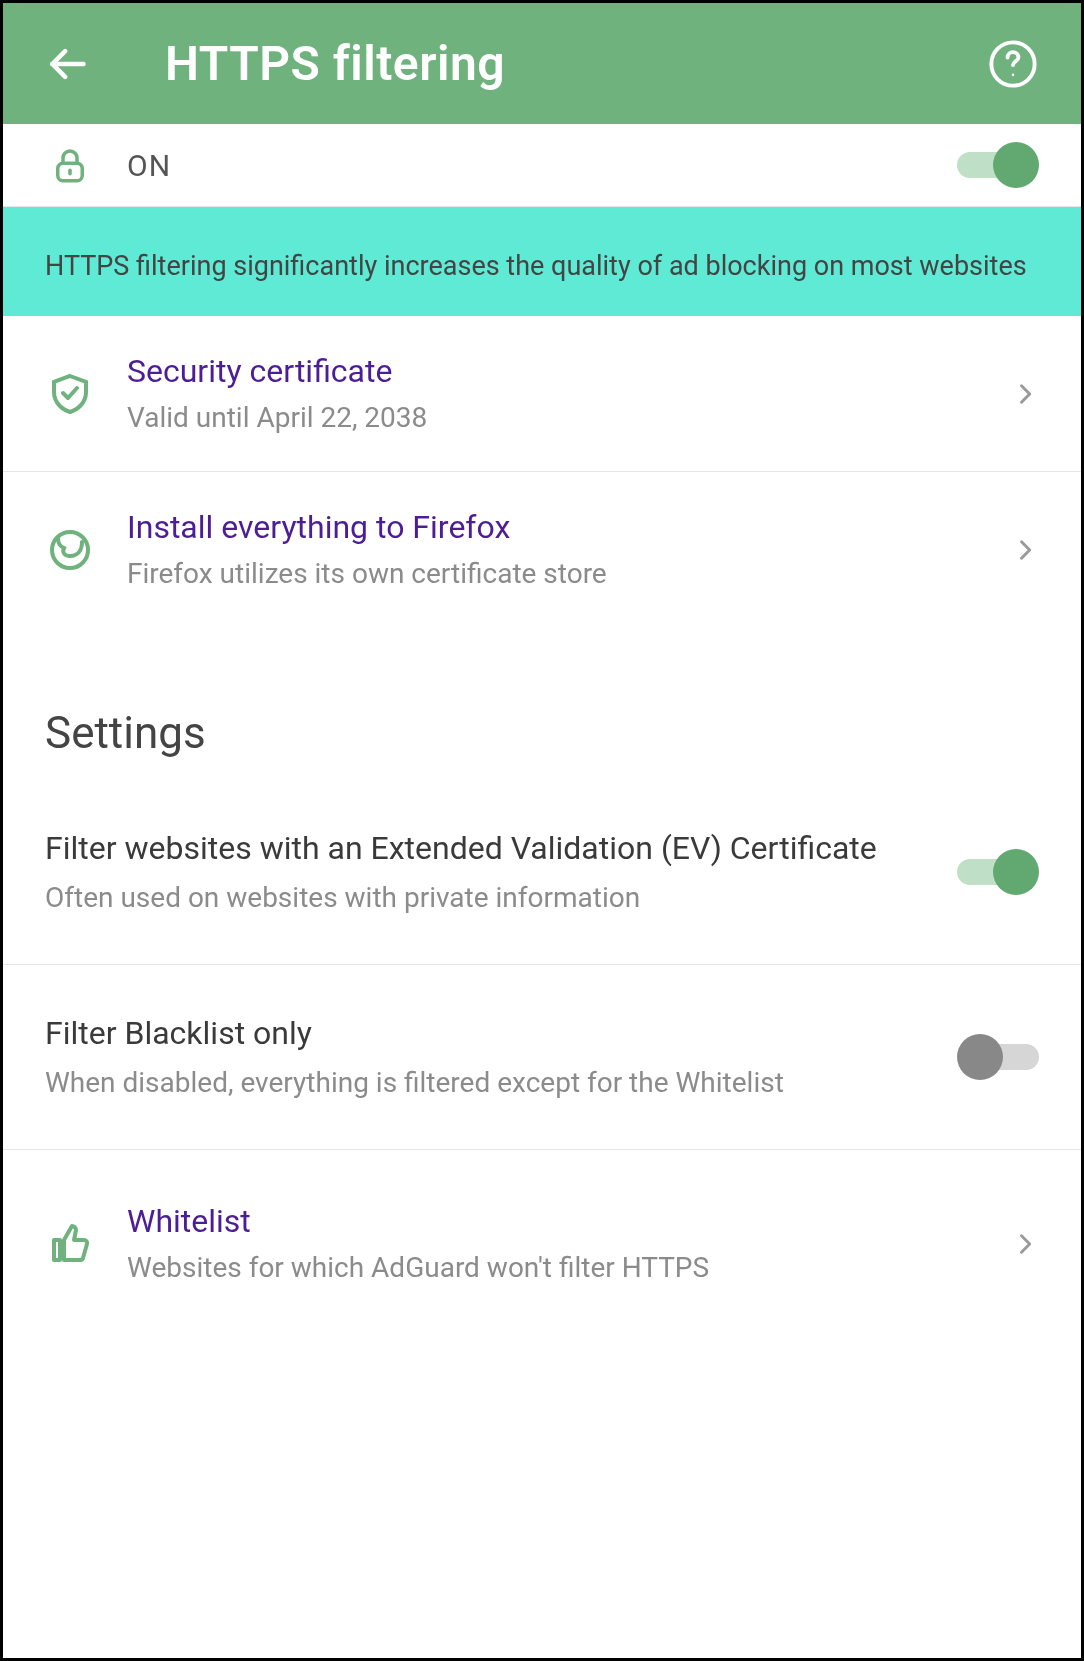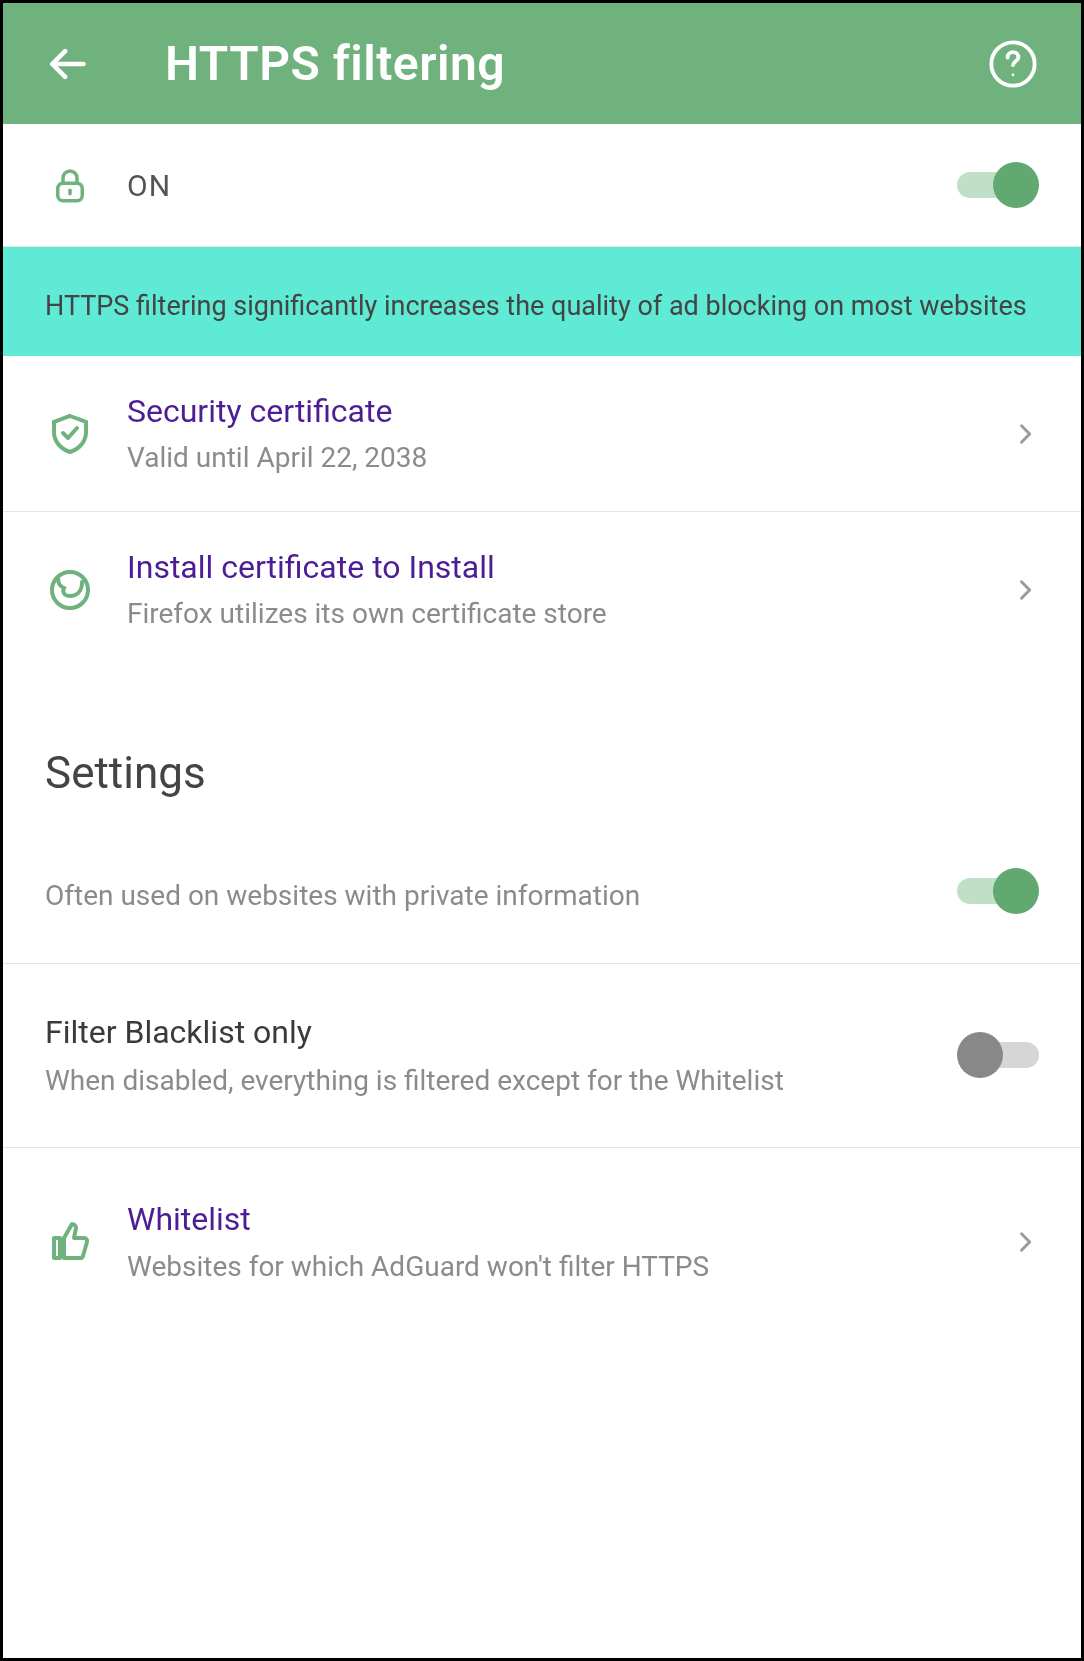--- a/index.html
+++ b/index.html
@@ -101,21 +101,21 @@
       padding: 40px 42px 30px 42px;
       color: #444;
       font-size: 27px;
       line-height: 1.45;
       border-bottom: 1px solid #e6e6e6;
       background: #5eead4;
     }
     .main-toggle-row {
       display: flex;
       align-items: center;
-      padding: 38px 42px;
+      padding: 18px 42px;
       border-bottom: 1px solid #e6e6e6;
       gap: 32px;
       background: #fff;
     }
     .main-toggle-row .icon-slot { width: 50px; display:flex; justify-content:center; }
     .main-toggle-row .label {
       flex: 1;
       font-size: 30px;
       color: #555;
       letter-spacing: 1px;
@@ -201,32 +201,33 @@
 </div>
 
 <div class="row no-border">
   <div class="icon-slot">
     <svg viewBox="0 0 24 24" width="48" height="48" fill="none" stroke="#6fb27d" stroke-width="2">
       <circle cx="12" cy="12" r="9"></circle>
       <path d="M6 6c0 3 1 4 3 5-1 2 0 4 3 4 4 0 6-3 6-7" stroke-linecap="round"></path>
     </svg>
   </div>
   <div class="text">
-    <div class="primary">Install certificate to Install</div>
+    <div class="primary">Install everything to Firefox</div>
     <div class="secondary">Firefox utilizes its own certificate store</div>
   </div>
   <svg class="chevron" viewBox="0 0 24 24" fill="none" stroke="#9a9a9a" stroke-width="2.5" stroke-linecap="round" stroke-linejoin="round">
     <polyline points="9,5 16,12 9,19"></polyline>
   </svg>
 </div>
 
 <div class="section-header">Settings</div>
 
 <div class="setting-row" style="border-top:1px solid transparent;">
   <div class="text">
+    <div class="primary">Filter websites with an Extended Validation (EV) Certificate</div>
     <div class="secondary">Often used on websites with private information</div>
   </div>
   <div class="toggle on">
     <div class="track"></div>
       <div class="thumb"></div>
   </div>
 </div>
 
 <div class="setting-row">
   <div class="text">

